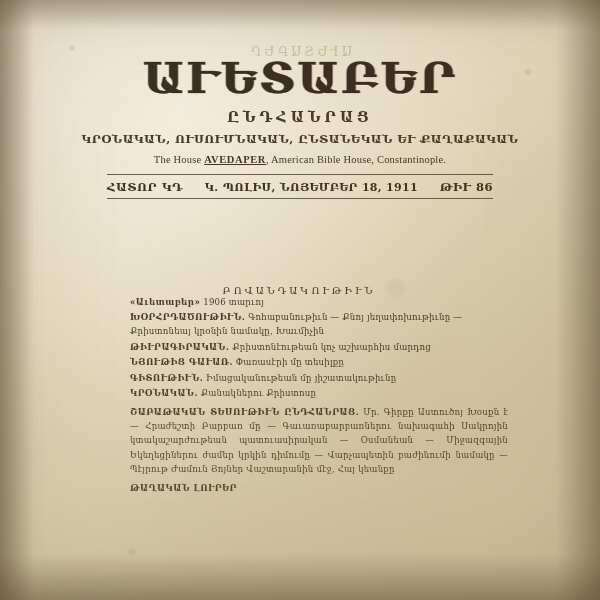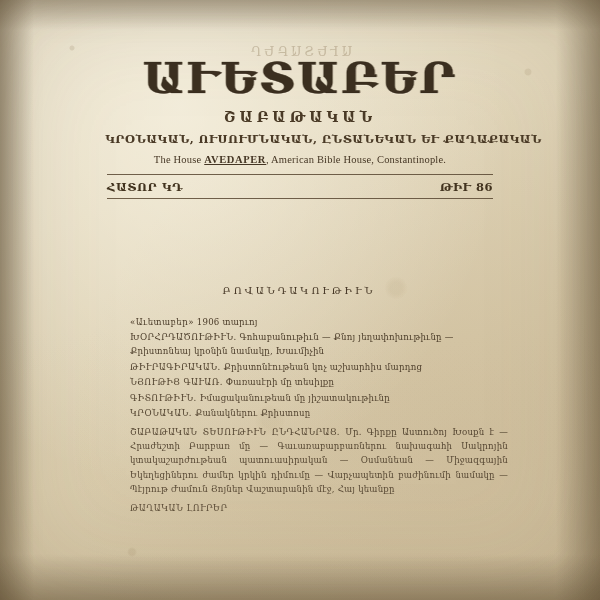--- a/index.html
+++ b/index.html
@@ -119,21 +119,20 @@
     letter-spacing: 4px;
     color: #4a3a26;
   }
   .masthead-sub2 {
     margin-top: 7px;
     font-family: "DejaVu Serif", serif;
     font-size: 11.5px;
     font-weight: bold;
     letter-spacing: 0.4px;
     color: #4a3a26;
-    text-align: right;
   }
   .masthead-english {
     margin-top: 8px;
     font-family: "Liberation Serif", serif;
     font-size: 10.5px;
     letter-spacing: 0.2px;
     color: #453624;
   }
   .masthead-english b { letter-spacing: .6px; text-decoration: underline; }
 
@@ -165,34 +164,33 @@
     margin-top: 86px;
     padding-left: 72px;
     padding-right: 34px;
   }
   .contents-heading {
     text-align: center;
     font-family: "DejaVu Serif", serif;
     font-size: 10px;
     letter-spacing: 3px;
     color: #463726;
-    margin-bottom: 20px;
     padding-right: 40px;
   }
   .entry {
     font-family: "DejaVu Serif", serif;
     font-size: 8.6px;
     line-height: 1.62;
     color: #4a3b28;
     letter-spacing: .2px;
     margin-bottom: 1.5px;
     text-align: left;
   }
   .entry .lead {
-    font-weight: normal;
+    font-weight: bold;
     letter-spacing: .45px;
   }
   .entry.block {
     text-align: justify;
     line-height: 1.66;
   }
   .entry.spaced { margin-top: 4px; }
   .entry.last { margin-top: 6px; font-weight: bold; letter-spacing: .6px; }
 
   
@@ -209,30 +207,31 @@
 <div id="page">
 
   <div class="grain"></div>
 
   <div class="bleed">ԱՒԵՏԱԲԵՐ</div>
 
   <div class="content">
 
     <div class="masthead">
       <div class="masthead-title">ԱՒԵՏԱԲԵՐ</div>
-      <div class="masthead-sub1">ՇԱԲԱԹԱԿԱՆ</div>
+      <div class="masthead-sub1">ԸՆԴՀԱՆՐԱՑ</div>
       <div class="masthead-sub2">ԿՐՕՆԱԿԱՆ, ՈՒՍՈՒՄՆԱԿԱՆ, ԸՆՏԱՆԵԿԱՆ ԵՒ ՔԱՂԱՔԱԿԱՆ</div>
       <div class="masthead-english">
         <span>The House </span><b>AVEDAPER</b><span>, American Bible House, Constantinople.</span>
       </div>
 
       <div class="rule"></div>
 
       <div class="issue-line">
         <span>ՀԱՏՈՐ ԿԴ</span>
+        <span class="mid">Կ. ՊՈԼԻՍ, ՆՈՅԵՄԲԵՐ 18, 1911</span>
         <span>ԹԻՒ 86</span>
       </div>
 
       <div class="rule lower"></div>
     </div>
 
     <div class="contents">
       <div class="contents-heading">ԲՈՎԱՆԴԱԿՈՒԹԻՒՆ</div>
 
       <div class="entry">

